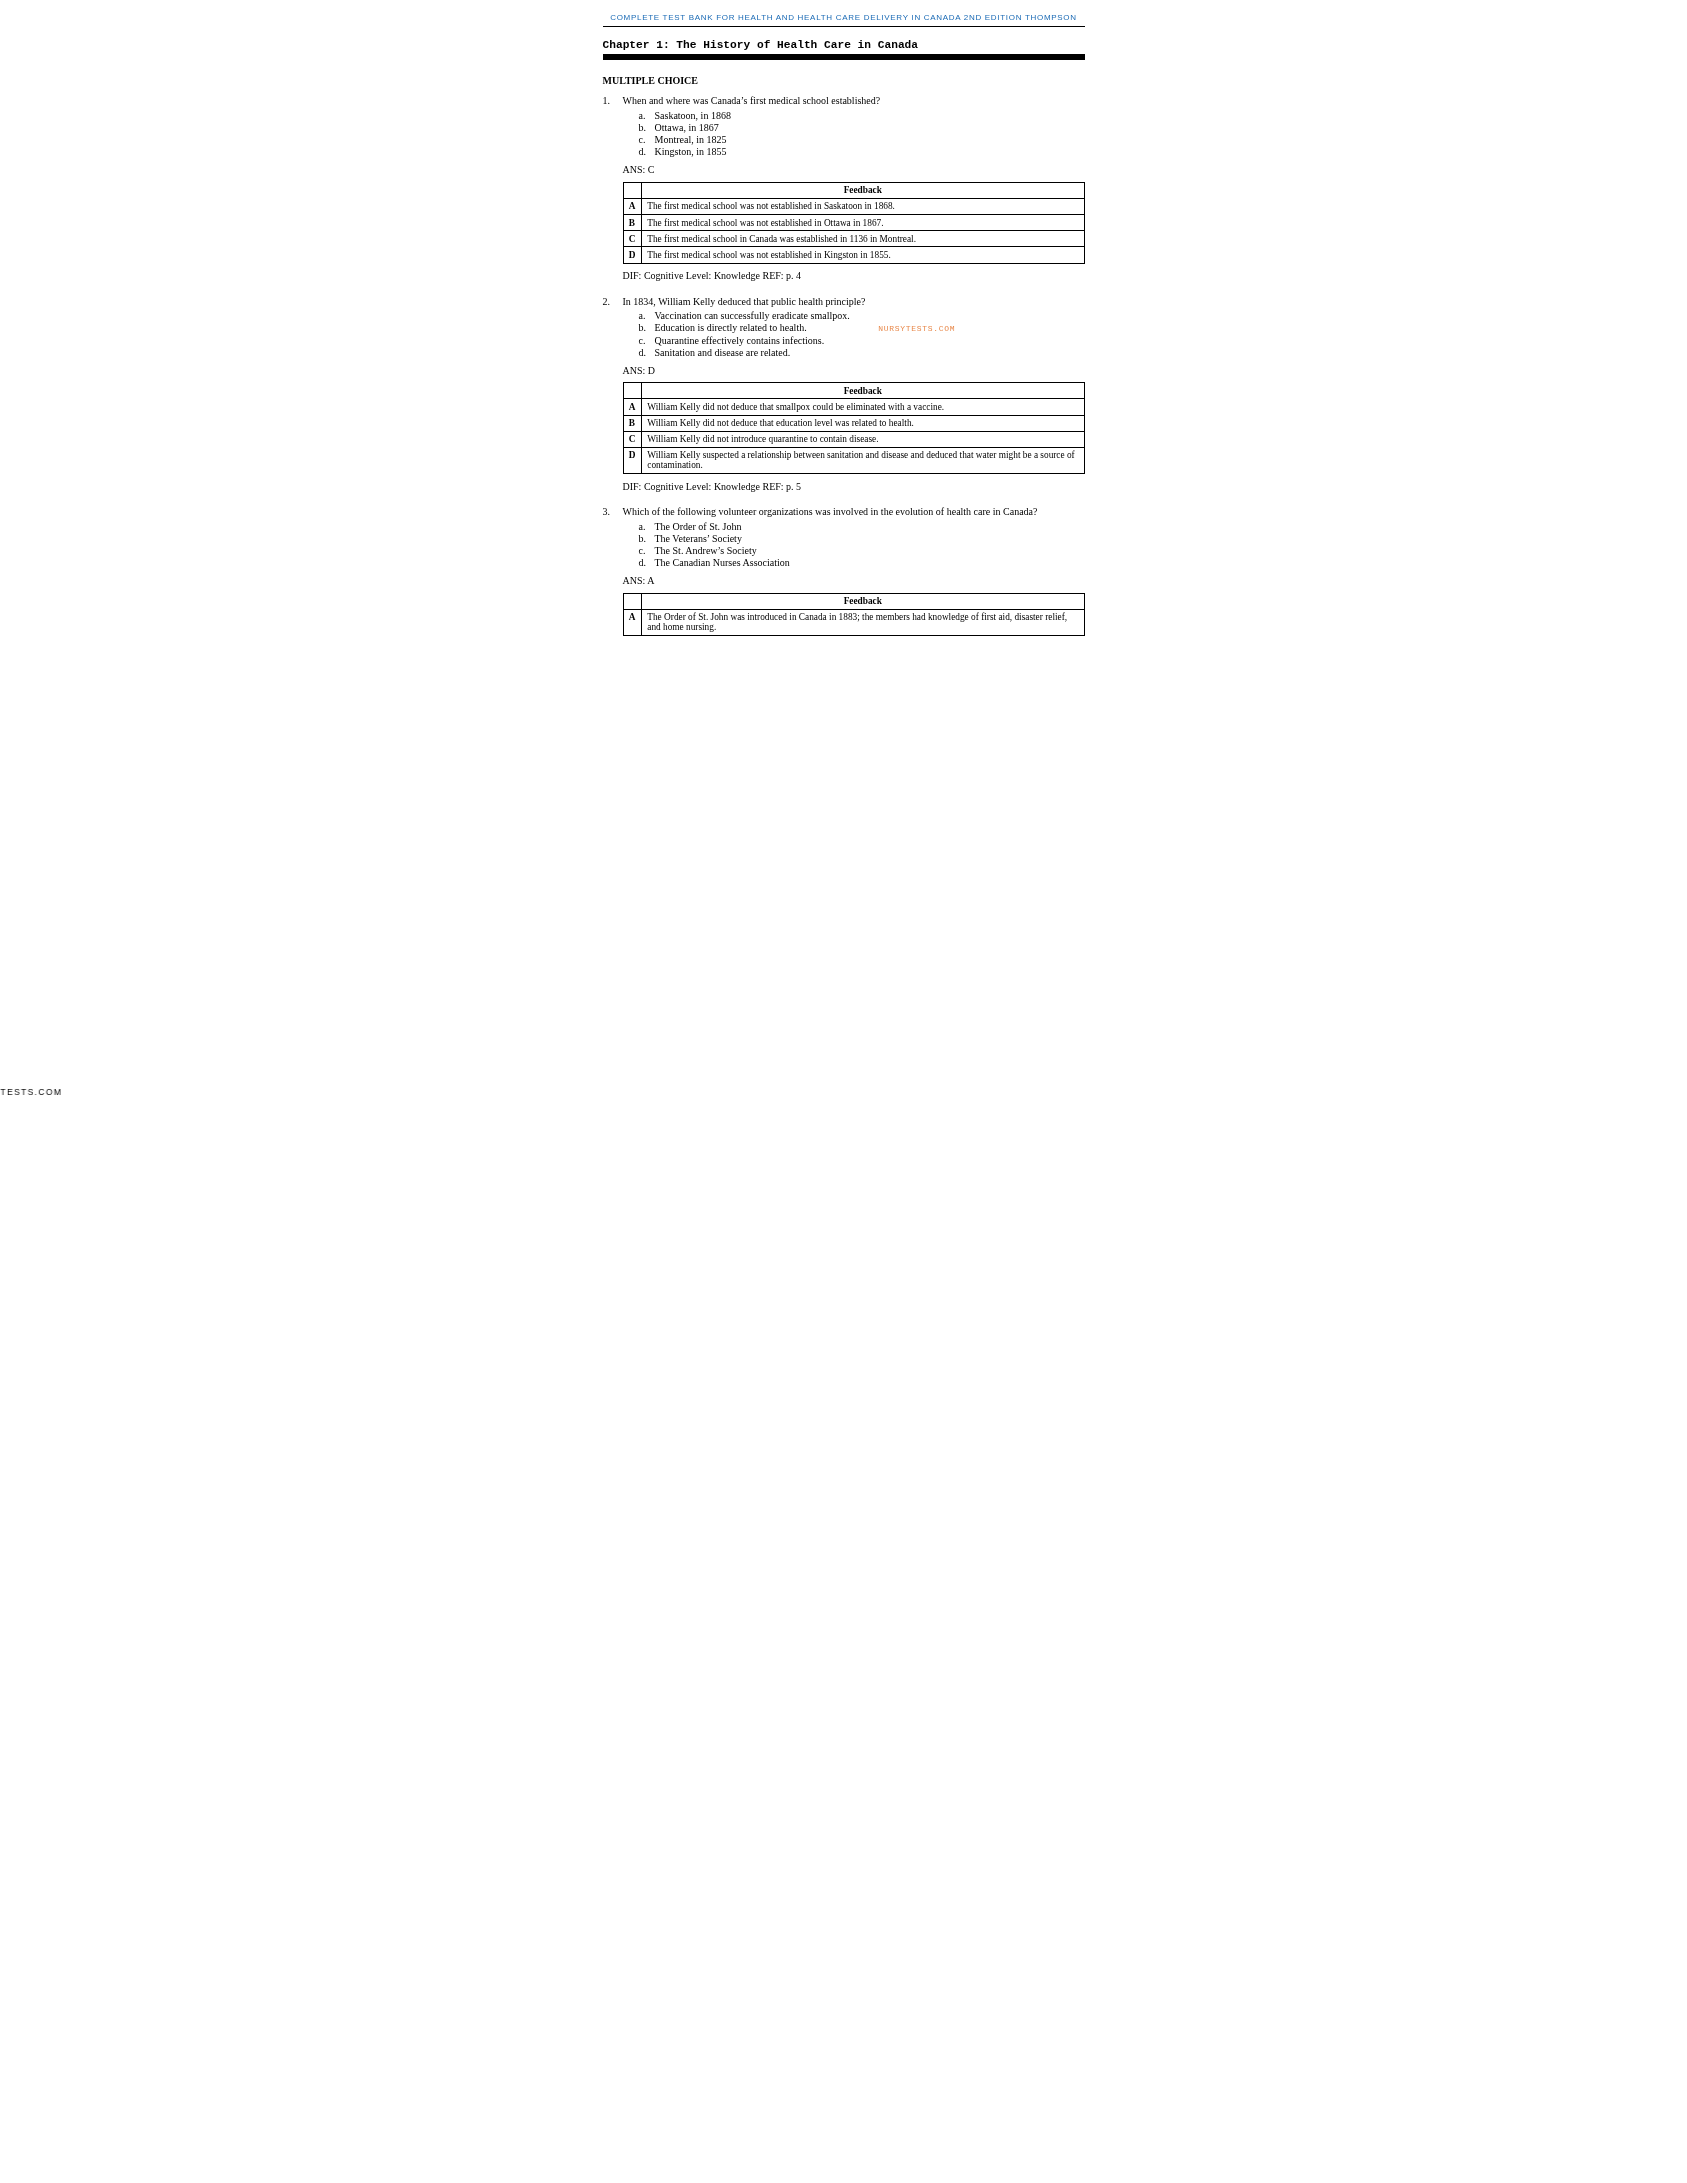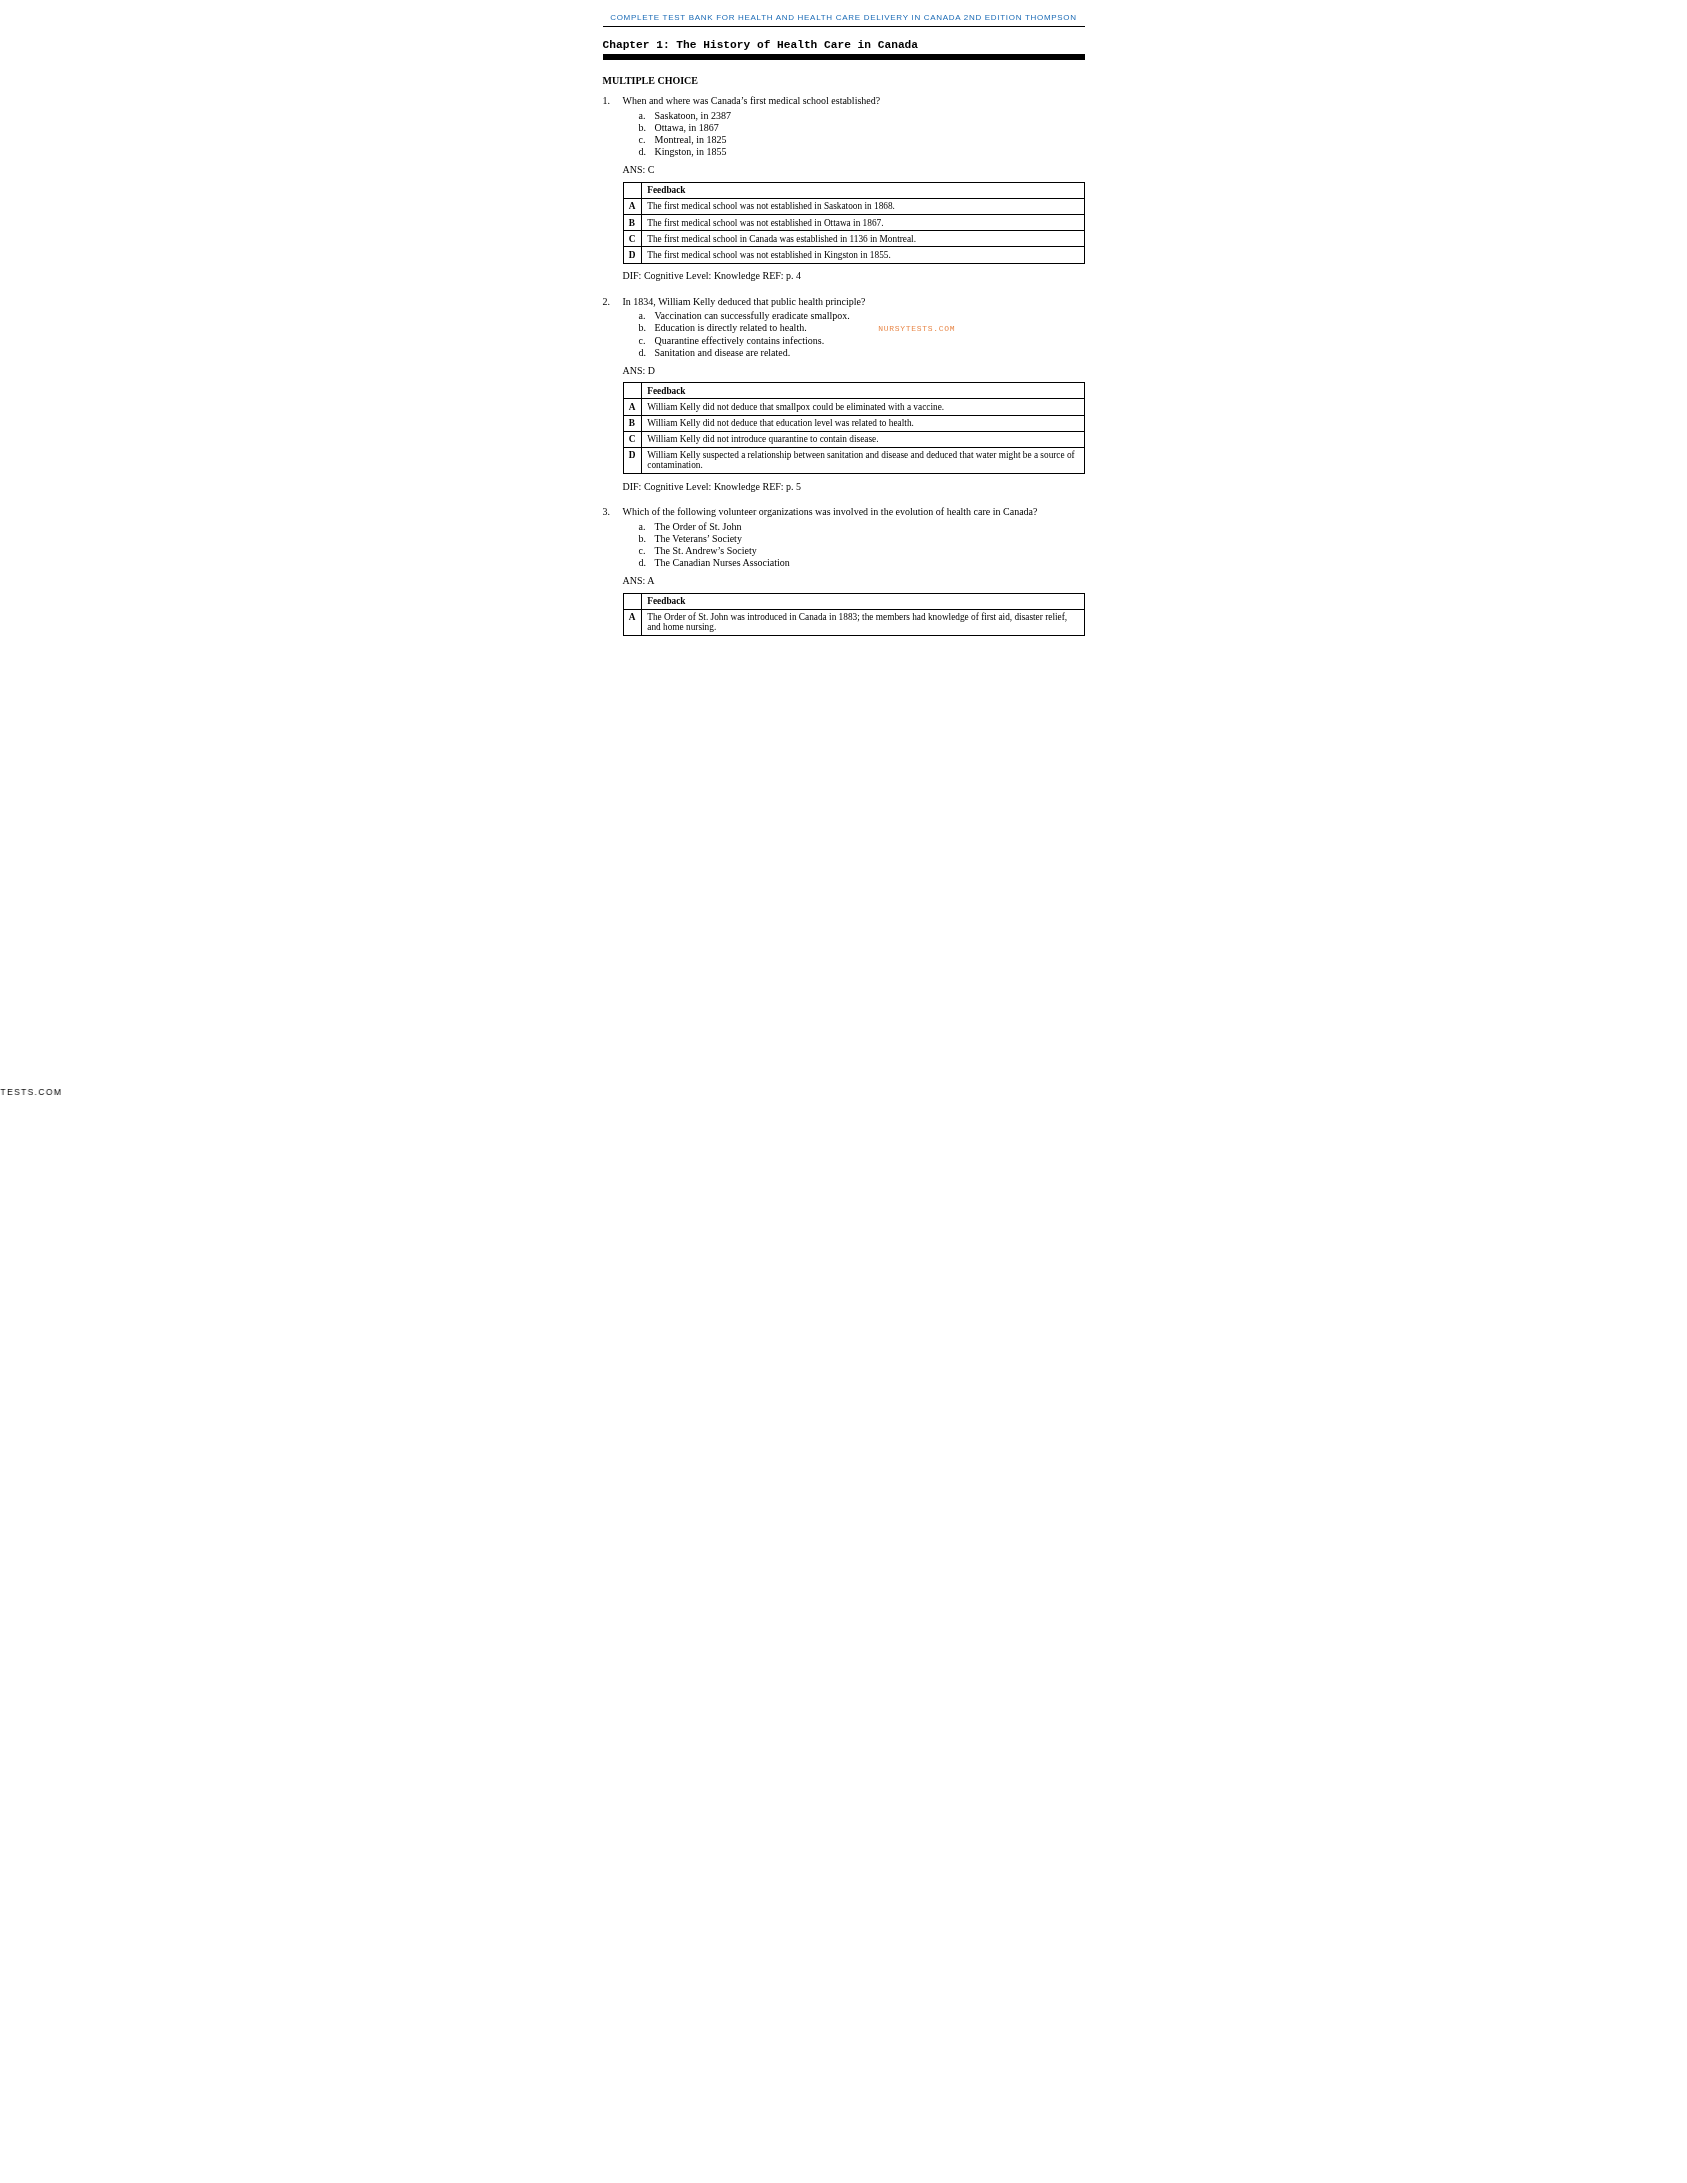--- a/index.html
+++ b/index.html
@@ -120,20 +120,21 @@
       padding: 2.6px 5.3px;
       font-size: 9.3px;
       vertical-align: top;
       text-align: left;
     }
 
     .feedback-table th {
       font-weight: bold;
       font-size: 9.3px;
       background: #fff;
+      text-align: center;
     }
 
     .feedback-table .row-key {
       font-weight: bold;
       width: 18.5px;
       text-align: left;
       vertical-align: top;
     }
 
     .dif-line {
@@ -172,21 +173,21 @@
 
 <ol class="questions" id="questions-list">
 <li>
       <div class="q-row">
         <span class="q-num">1.</span>
         <span class="q-text">When and where was Canada’s first medical school established?</span>
       </div>
       <ul class="options">
         <li>
           <span class="opt-label">a.</span>
-          <span>Saskatoon, in 2387</span>
+          <span>Saskatoon, in 1868</span>
         </li>
         <li>
           <span class="opt-label">b.</span>
           <span>Ottawa, in 1867</span>
         </li>
         <li>
           <span class="opt-label">c.</span>
           <span>Montreal, in 1825</span>
         </li>
         <li>

